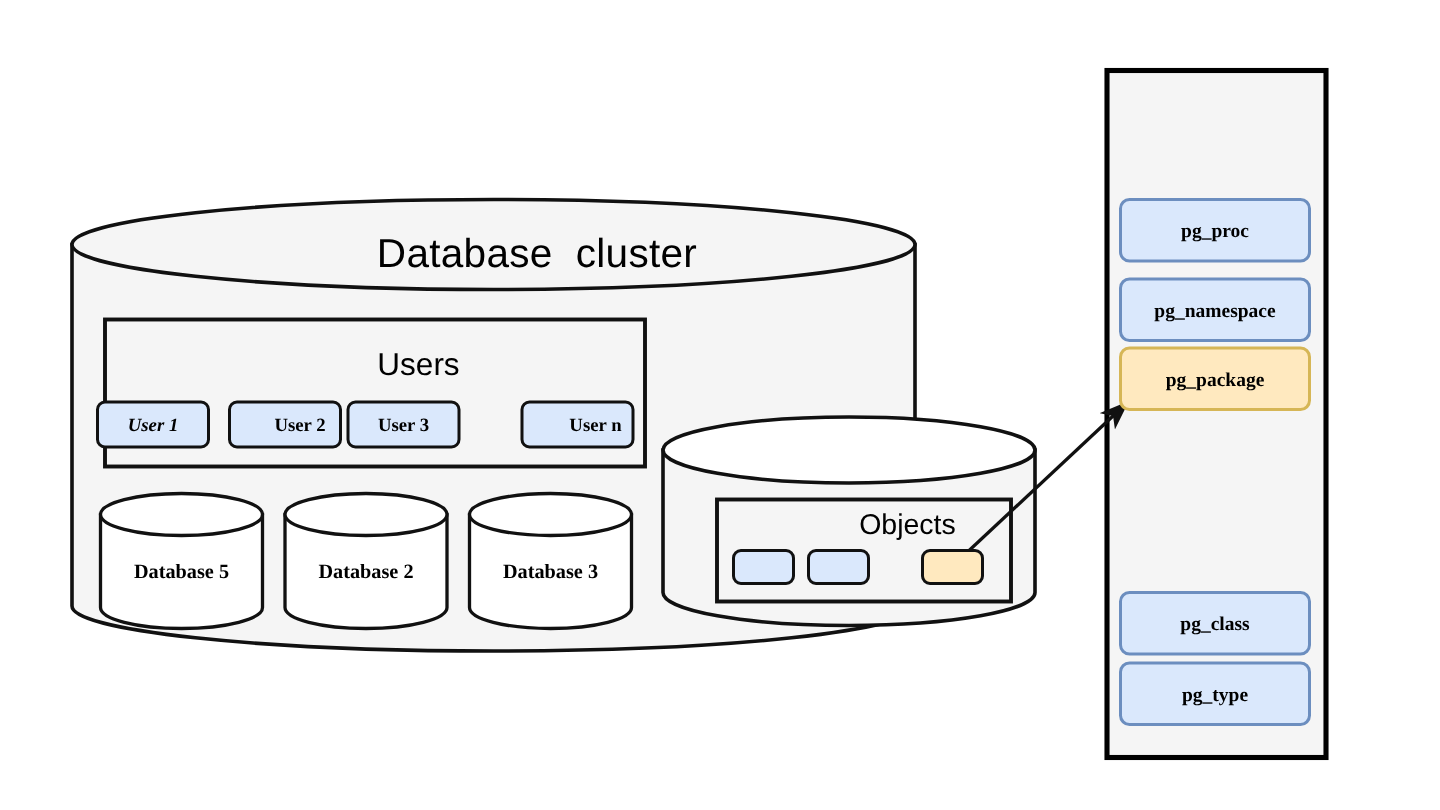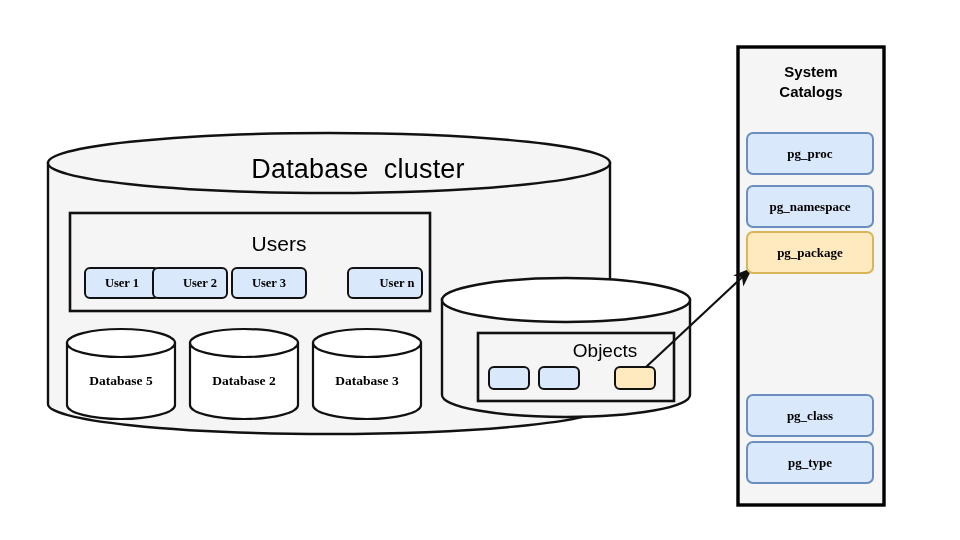--- a/index.html
+++ b/index.html
@@ -145,37 +145,35 @@
 
     <rect x="738" y="47" width="146" height="458" fill="#f5f5f5" stroke="#000000" stroke-width="3.4"></rect>
 
     <line x1="630" y1="382" x2="752" y2="268" stroke="#111111" stroke-width="2.2" marker-end="url(#arrowhead)"></line>
   </svg>
 
   <div class="lbl title-cluster" style="left:0;top:156px;width:658px;text-align:center;">Database  cluster</div>
 
   <div class="lbl title-users" style="left:70px;top:233px;width:360px;text-align:center;">Users</div>
 
-  <div class="user-chip" style="left:84px;top:267px;width:76px;height:32px;">User 1</div>
+  <div class="user-chip" style="left:64px;top:267px;width:76px;height:32px;font-style:italic;">User 1</div>
   <div class="user-chip" style="left:152px;top:267px;width:76px;height:32px;padding-left:20px;">User 2</div>
   <div class="user-chip" style="left:231px;top:267px;width:76px;height:32px;">User 3</div>
   <div class="user-chip" style="left:347px;top:267px;width:76px;height:32px;padding-left:24px;">User n</div>
 
   <div class="db-name" style="left:67px;top:373px;width:108px;">Database 5</div>
   <div class="db-name" style="left:190px;top:373px;width:108px;">Database 2</div>
   <div class="db-name" style="left:313px;top:373px;width:108px;">Database 3</div>
 
   <div class="lbl title-objects" style="left:478px;top:341px;width:196px;text-align:center;">Objects</div>
 
   <div class="obj-chip blue" style="left:488px;top:366px;width:42px;height:24px;"></div>
   <div class="obj-chip blue" style="left:538px;top:366px;width:42px;height:24px;"></div>
   <div class="obj-chip amber" style="left:614px;top:366px;width:42px;height:24px;"></div>
 
-  <div class="panel-title" style="left:738px;top:62px;width:146px;">System
-Catalogs</div>
 
   <div class="cat-chip blue" style="left:746px;top:132px;width:128px;height:43px;">pg_proc</div>
   <div class="cat-chip blue" style="left:746px;top:185px;width:128px;height:43px;">pg_namespace</div>
   <div class="cat-chip amber" style="left:746px;top:231px;width:128px;height:43px;">pg_package</div>
   <div class="cat-chip blue" style="left:746px;top:394px;width:128px;height:43px;">pg_class</div>
   <div class="cat-chip blue" style="left:746px;top:441px;width:128px;height:43px;">pg_type</div>
 
 </div>
 
 </body></html>

